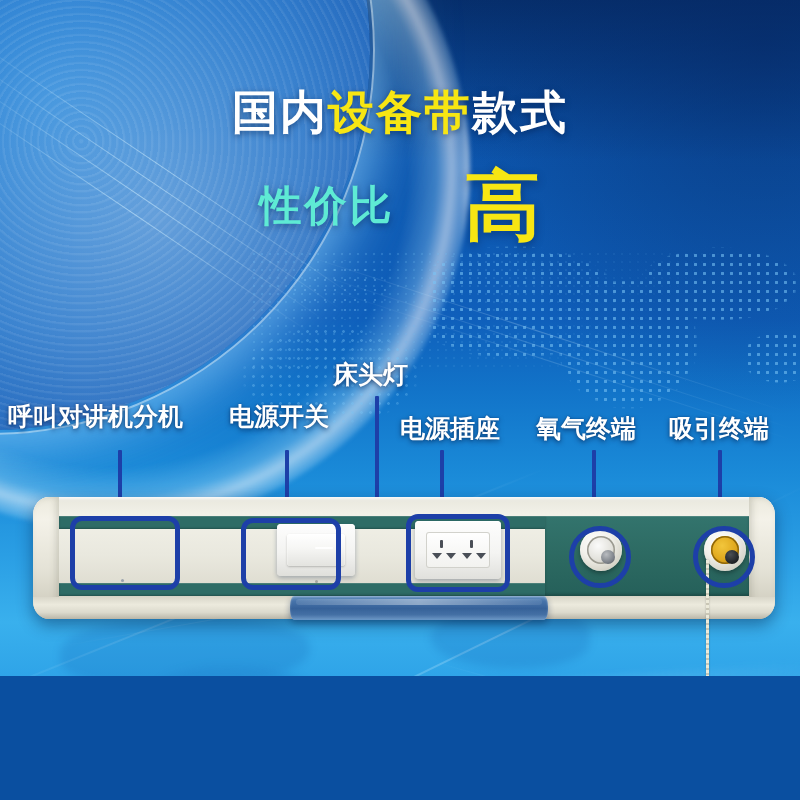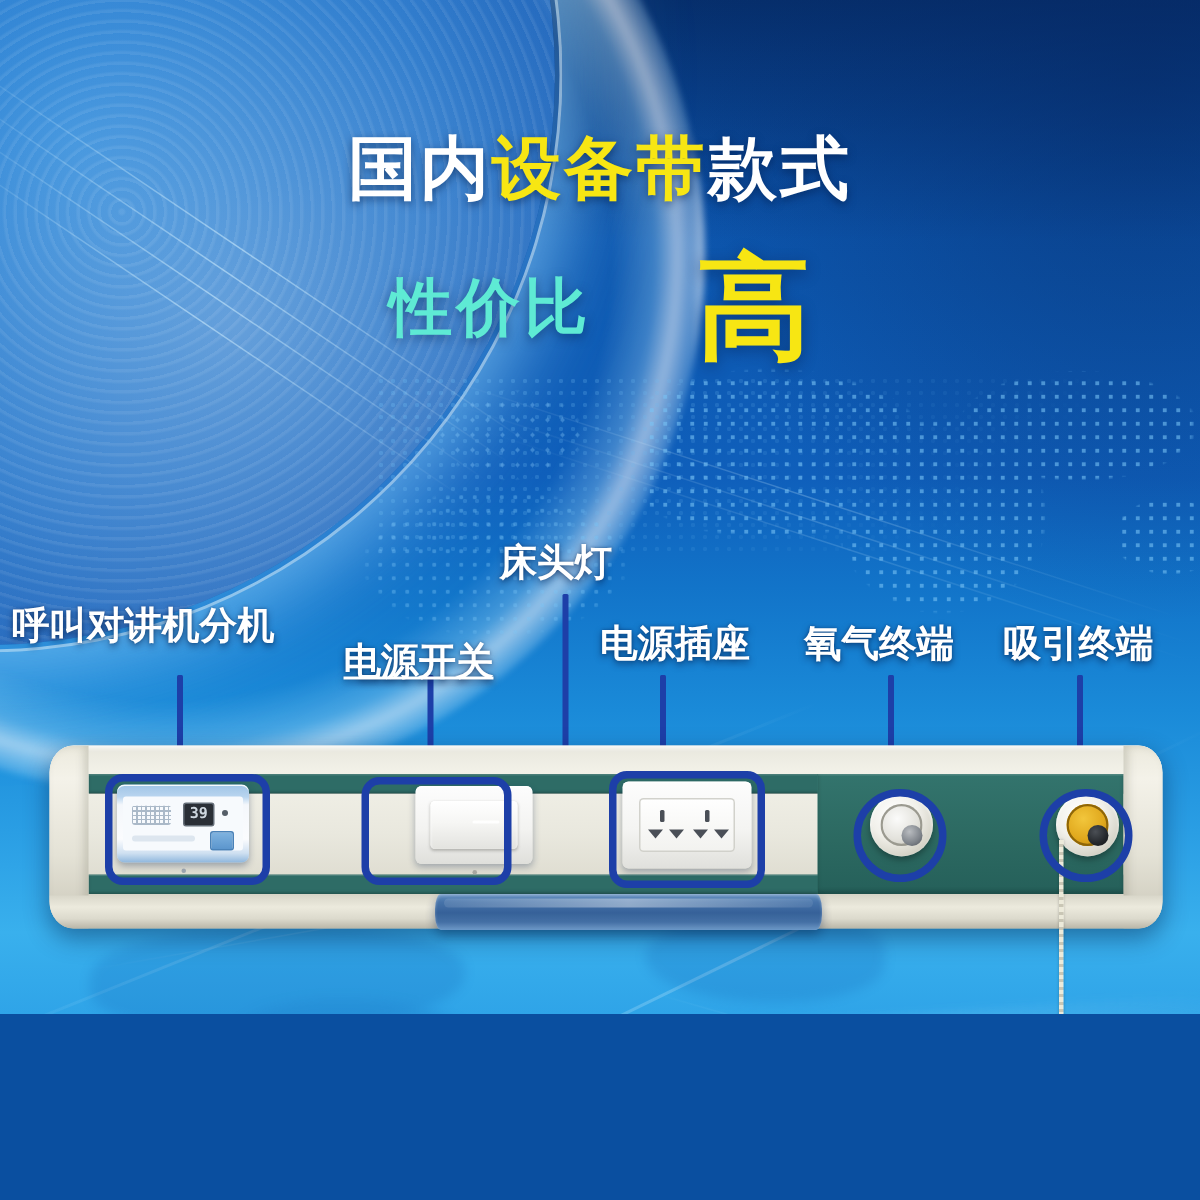--- a/index.html
+++ b/index.html
@@ -320,42 +320,34 @@
   </div>
 
   <div class="leader" style="left:118px;top:450px;height:63px;"></div>
   <div class="leader" style="left:285px;top:450px;height:63px;"></div>
   <div class="leader" style="left:375px;top:396px;height:205px;"></div>
   <div class="leader" style="left:440px;top:450px;height:63px;"></div>
   <div class="leader" style="left:592px;top:450px;height:78px;"></div>
   <div class="leader" style="left:718px;top:450px;height:78px;"></div>
 
   <div class="label" style="left:8px;top:400px;">呼叫对讲机分机</div>
-  <div class="label" style="left:229px;top:424px;text-decoration:underline;">电源开关</div>
+  <div class="label" style="left:229px;top:400px;">电源开关</div>
   <div class="label" style="left:333px;top:358px;">床头灯</div>
   <div class="label" style="left:400px;top:412px;">电源插座</div>
   <div class="label" style="left:669px;top:412px;">吸引终端</div>
   <div class="label" style="left:536px;top:412px;">氧气终端</div>
 
   <div class="rail">
     <div class="stripe top"></div>
     <div class="stripe bot"></div>
     <div class="tealpanel"></div>
     <div class="rail-capL"></div>
     <div class="rail-capR"></div>
     <div class="rail-bottomedge"></div>
 
-    <div class="intercom">
-      <div class="ic-face"></div>
-      <div class="ic-grille"></div>
-      <div class="ic-lcd">39</div>
-      <div class="ic-dot"></div>
-      <div class="ic-bar"></div>
-      <div class="ic-btn"></div>
-    </div>
     <div class="ic-screw" style="left:88px;top:82px;"></div>
 
     <div class="switch">
       <div class="switch-rocker">
         <div class="switch-hl"></div>
       </div>
     </div>
     <div class="switch-screw" style="left:282px;top:83px;"></div>
 
     <div class="socket">

